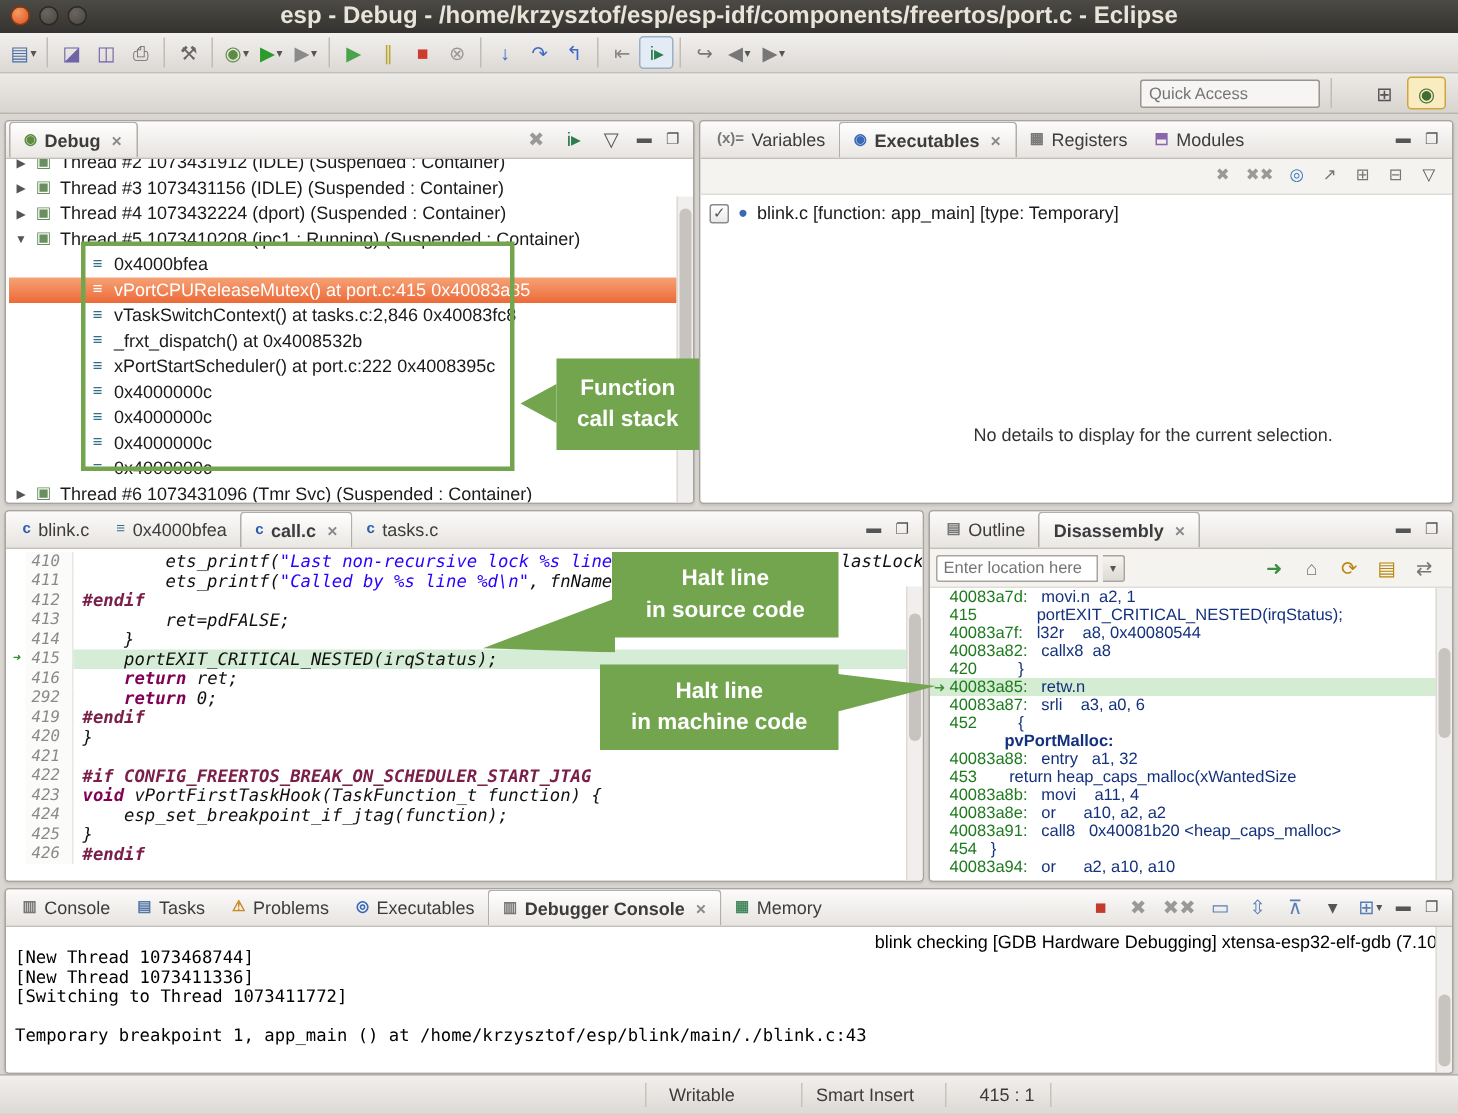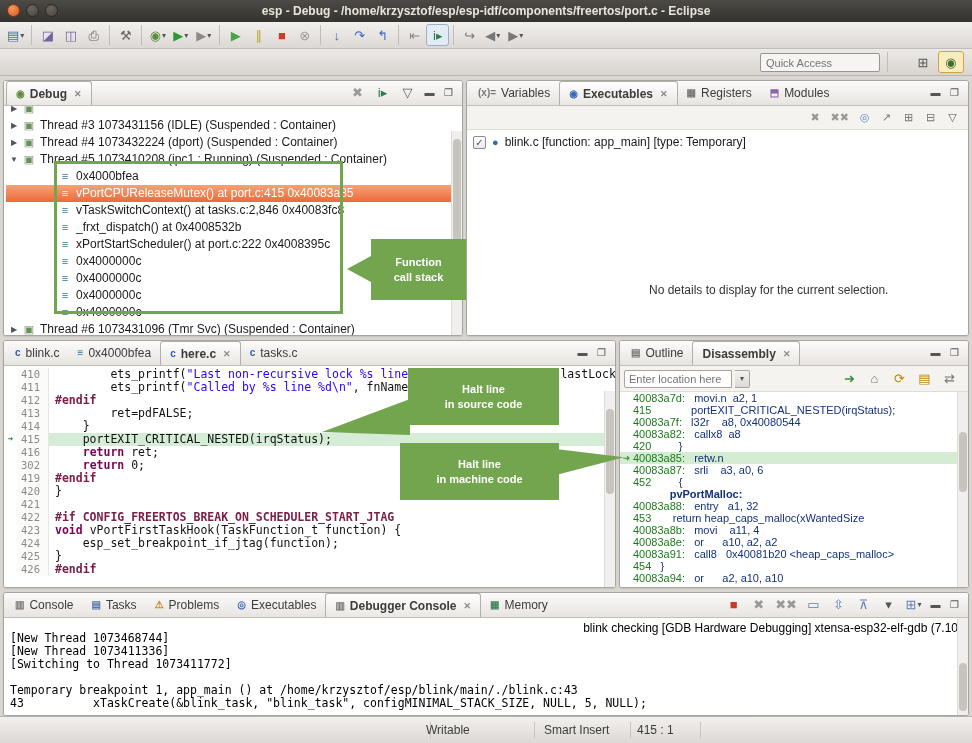--- a/index.html
+++ b/index.html
@@ -3,21 +3,21 @@
 <meta charset="utf-8">
 <style>
   * { margin:0; padding:0; box-sizing:border-box; }
   html,body { background:#c9c5c0; }
   body { font-family:"Liberation Sans", sans-serif; }
   #app { position:relative; width:972px; height:743px; background:#dad6d1; overflow:hidden; }
 
   
   #titlebar { position:absolute; left:0; top:0; width:972px; height:22px;
     background:linear-gradient(#4c4a45,#35332f); display:flex; align-items:center; }
-  #title-text { flex:1; text-align:center; color:#e8e4da; font-size:12px; font-weight:bold;
+  #title-text { flex:1; text-align:center; color:#e8e4da; font-size:16px; font-weight:bold;
     white-space:nowrap; overflow:hidden; }
   .wc-group { position:absolute; left:7px; top:4px; display:flex; gap:6px; }
   .wc { width:13px; height:13px; border-radius:50%; background:radial-gradient(circle at 35% 30%,#6a655e,#4a463f); border:1px solid #2b2925; }
   .wc-close { background:radial-gradient(circle at 35% 30%,#f59a63,#d9541f); border:1px solid #8e3610; }
 
   
   #toolbar1 { position:absolute; left:0; top:22px; width:972px; height:27px;
     background:linear-gradient(#f2f0ee,#dcd8d4); border-bottom:1px solid #c2beba;
     display:flex; align-items:center; padding:0 4px; }
   #toolbar2 { position:absolute; left:0; top:49px; width:972px; height:27px;
@@ -81,21 +81,21 @@
 
   
   .bp-row { display:flex; align-items:center; gap:6px; padding:5px 6px; }
   .cb { width:13px; height:13px; border:1px solid #8a8a8a; background:linear-gradient(#fff,#e9e9e9);
     border-radius:2px; font-size:10px; line-height:11px; text-align:center; color:#555; }
   .bpicon { color:#3a68b8; font-size:11px; }
   .bplabel { font-size:12px; color:#1a1a1a; }
   .bp-empty { position:absolute; left:182px; top:153px; font-size:12px; color:#333; }
 
   
-  #code-lines { padding-top:2px; font-family:"DejaVu Sans Mono", monospace; }
+  #code-lines { padding-top:2px; font-family:"DejaVu Sans Mono", monospace;font-style:italic; }
   .cl { display:flex; height:13px; line-height:13px; font-size:11.5px; }
   .ruler { width:13px; text-align:center; font-size:9px; color:transparent; flex:0 0 13px; }
   .cl.hl .ruler { color:#2f8f2f; }
   .ln { width:32px; flex:0 0 32px; text-align:right; padding-right:8px; color:#8a8a8a;
     background:#fbfbfa; border-right:1px solid #e8e6e3; font-size:10.5px; }
   .ct { flex:1; white-space:pre; padding-left:6px; overflow:hidden; }
   .cl.hl .ct { background:#d5ecd7; }
   .tk-p { color:#111; } .tk-s { color:#2a00ff; } .tk-d { color:#7a2048; font-weight:bold; }
   .tk-k { color:#7f0055; font-weight:bold; } .tk-c { color:#3f7f5f; }
 
@@ -123,27 +123,27 @@
 
   
   .vsb { position:absolute; right:0; top:25px; bottom:0; width:11px; background:#f1efed;
     border-left:1px solid #dedad6; z-index:5; }
   .vsb .thumb { position:absolute; left:1px; right:1px; border-radius:5px; background:#c7c3bf; }
 
   
   #statusbar { position:absolute; left:0; top:716px; width:972px; height:27px;
     background:linear-gradient(#f2f0ee,#dcd8d4); border-top:1px solid #b5b1ad; font-size:12px; color:#3c3c3c; }
   .sitem { position:absolute; top:6px; }
-  #st-writable { left:426px; } #st-insert { left:544px; } #st-pos { left:637px;text-align:right; }
+  #st-writable { left:446px; } #st-insert { left:544px; } #st-pos { left:653px;text-align:right; }
   .sdv { position:absolute; top:5px; width:1px; height:16px; background:#c6c2be; }
 
   
   #anno-rect { position:absolute; z-index:60; left:54px; top:161px; width:289px; height:153px;
     border:3px solid #72a54e; pointer-events:none; }
-  .anno { position:absolute; z-index:61; color:#fff; font-size:11px; font-weight:bold;
+  .anno { position:absolute; z-index:61; color:#fff; font-size:15px; font-weight:bold;
     display:flex; flex-direction:column; align-items:center; justify-content:center;
     line-height:1.35; text-align:center; }
   #anno-callstack { left:371px; top:239px; width:95px; height:61px; }
   .wedge-l { position:absolute; left:-24px; top:17px; width:0; height:0;
     border-top:13px solid transparent; border-bottom:13px solid transparent; border-right:24px solid #72a54e; }
   #anno-source { left:408px; top:368px; width:151px; height:57px; }
   #anno-source-wedge { position:absolute; z-index:60; left:322px; top:399px; width:88px; height:36px;
     clip-path:polygon(100% 0,100% 100%,0 92%); background:#72a54e; }
   #anno-machine { left:400px; top:443px; width:159px; height:57px; }
   #anno-machine-wedge { position:absolute; z-index:60; left:556px; top:449px; width:68px; height:26px;
@@ -271,20 +271,21 @@
           </div>
           <div class="hbtn">▬</div>
           <div class="hbtn">❐</div>
         </div>
     </div>
     <div class="pbody">
       <div id="debug-tree">
           <div class="trow clip">
             <span class="twisty">▶</span>
             <span class="ticon thread">▣</span>
+            <span class="ttext">Thread #2 1073431912 (IDLE) (Suspended : Container)</span>
           </div>
           <div class="trow">
             <span class="twisty">▶</span>
             <span class="ticon thread">▣</span>
             <span class="ttext">Thread #3 1073431156 (IDLE) (Suspended : Container)</span>
           </div>
           <div class="trow">
             <span class="twisty">▶</span>
             <span class="ticon thread">▣</span>
             <span class="ttext">Thread #4 1073432224 (dport) (Suspended : Container)</span>
@@ -416,21 +417,21 @@
           <div class="tab">
             <span class="tabicon" style="color: rgb(42, 93, 176);">c</span>
             <span class="tablabel">blink.c</span>
           </div>
           <div class="tab">
             <span class="tabicon" style="color: rgb(45, 113, 137);">≡</span>
             <span class="tablabel">0x4000bfea</span>
           </div>
           <div class="tab active">
             <span class="tabicon" style="color: rgb(42, 93, 176);">c</span>
-            <span class="tablabel">here.c</span>
+            <span class="tablabel">call.c</span>
             <span class="tabclose">✕</span>
           </div>
           <div class="tab">
             <span class="tabicon" style="color: rgb(42, 93, 176);">c</span>
             <span class="tablabel">tasks.c</span>
           </div>
         </div>
       <div class="hicons" id="editor-hicons">
           <div class="hbtn">▬</div>
           <div class="hbtn">❐</div>
@@ -468,21 +469,21 @@
             <span class="ln">415</span>
             <span class="ct"><span class="tk-p">    portEXIT_CRITICAL_NESTED(irqStatus);</span></span>
           </div>
           <div class="cl">
             <span class="ruler">·</span>
             <span class="ln">416</span>
             <span class="ct"><span class="tk-p">    </span><span class="tk-k">return</span><span class="tk-p"> ret;</span></span>
           </div>
           <div class="cl">
             <span class="ruler">·</span>
-            <span class="ln">302</span>
+            <span class="ln">292</span>
             <span class="ct"><span class="tk-p">    </span><span class="tk-k">return</span><span class="tk-p"> 0;</span></span>
           </div>
           <div class="cl">
             <span class="ruler">·</span>
             <span class="ln">419</span>
             <span class="ct"><span class="tk-d">#endif</span></span>
           </div>
           <div class="cl">
             <span class="ruler">·</span>
             <span class="ln">420</span>
@@ -648,21 +649,20 @@
         </div>
     </div>
     <div class="pbody">
       <div id="console-header">blink checking [GDB Hardware Debugging] xtensa-esp32-elf-gdb (7.10)</div>
       <div id="console-body">
           <div class="cline">[New Thread 1073468744]</div>
           <div class="cline">[New Thread 1073411336]</div>
           <div class="cline">[Switching to Thread 1073411772]</div>
           <div class="cline">&nbsp;</div>
           <div class="cline">Temporary breakpoint 1, app_main () at /home/krzysztof/esp/blink/main/./blink.c:43</div>
-          <div class="cline">43          xTaskCreate(&amp;blink_task, "blink_task", configMINIMAL_STACK_SIZE, NULL, 5, NULL);</div>
         </div>
       <div class="vsb" style="top:0;">
           <div class="thumb" style="top:45px;height:48px;"></div>
         </div>
     </div>
   </div>
 
   <div id="statusbar">
     <div class="sdv" style="left:430px;"></div>
     <span class="sitem" id="st-writable">Writable</span>

